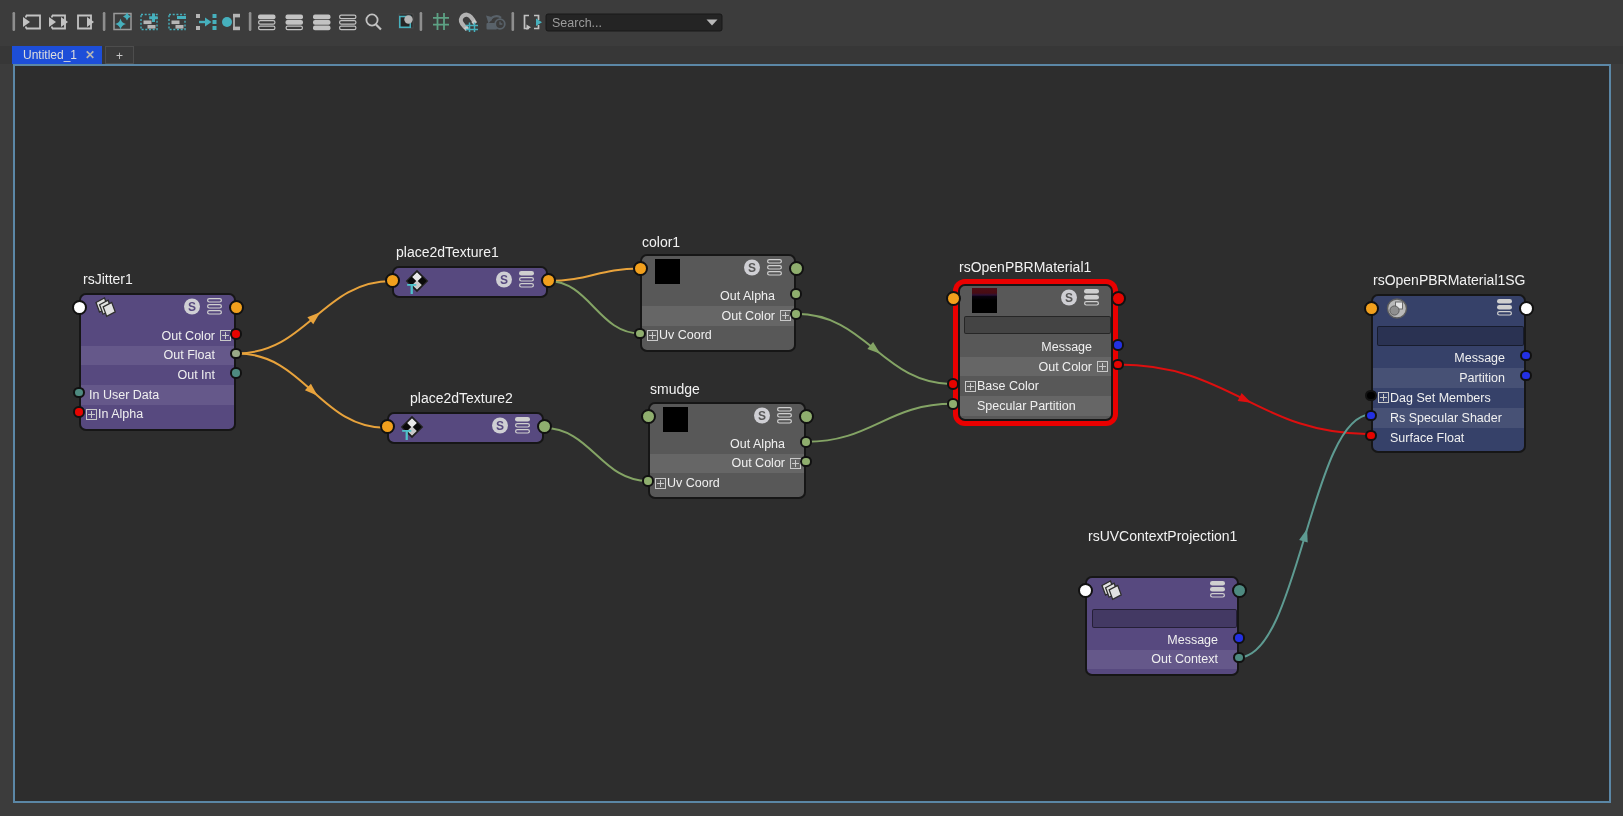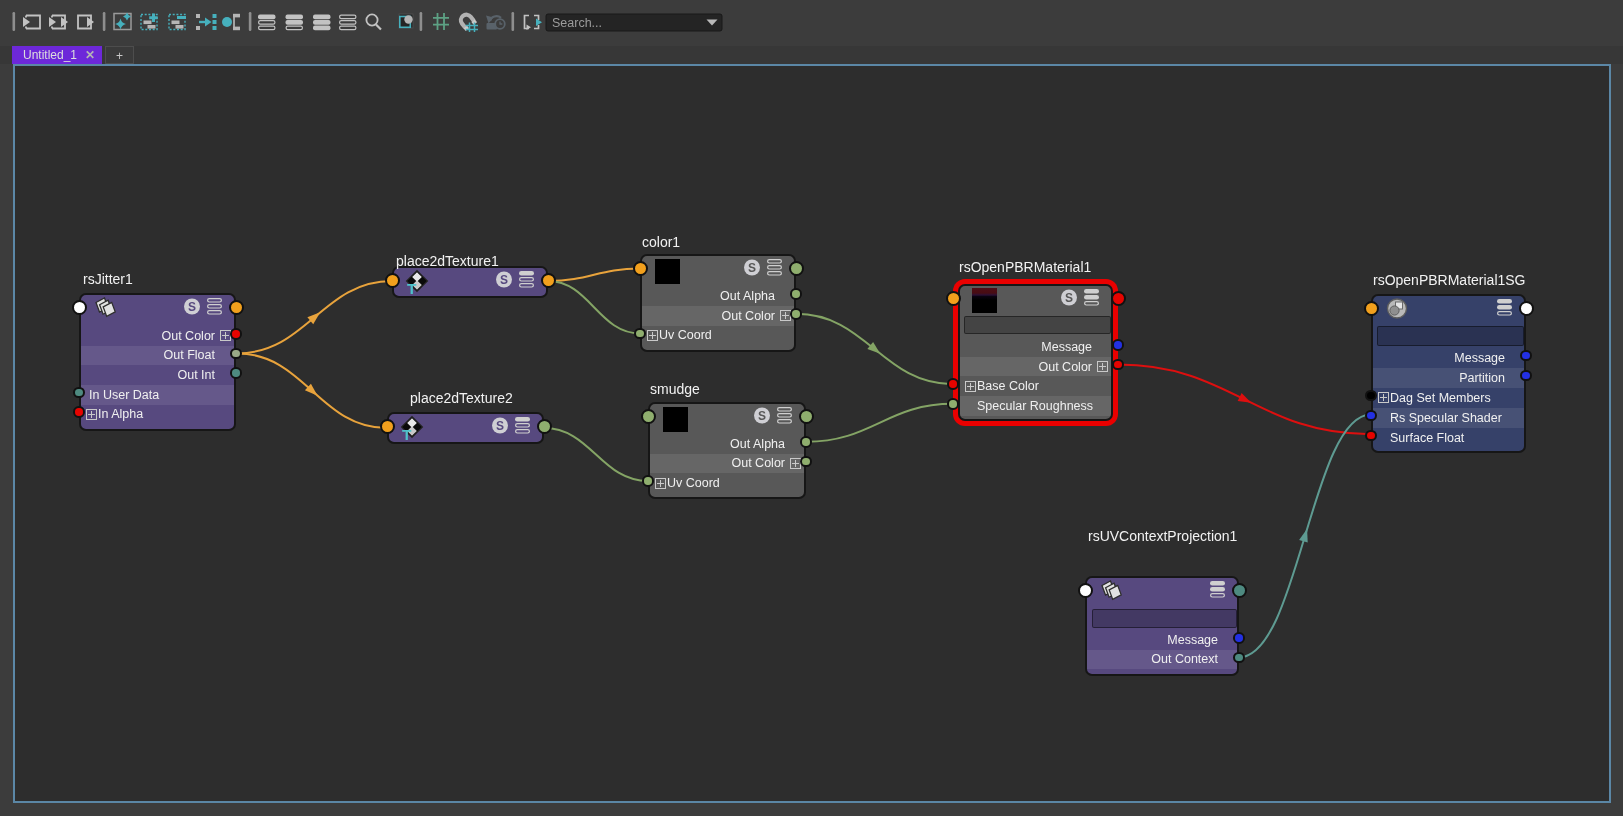--- a/index.html
+++ b/index.html
@@ -8,21 +8,21 @@
 .stripe{position:absolute;left:0;right:0;background:rgba(255,255,255,0.085)}
 .field{position:absolute;background:rgba(0,0,0,0.22);border:1px solid rgba(0,0,0,0.45);border-radius:2px}
 .lbl{position:absolute;font-size:12.5px;line-height:18px;color:#f0f0f0;white-space:nowrap}
 .lbl.out{text-align:right}
 .exp{position:absolute;width:11px;height:11px;border:1px solid #c9c9c9;
  background:linear-gradient(#c9c9c9,#c9c9c9) center/1px 7px no-repeat,linear-gradient(#c9c9c9,#c9c9c9) center/7px 1px no-repeat}
 .port{position:absolute;border:2px solid #111;border-radius:50%}
 .ntitle{position:absolute;font-size:14px;line-height:18px;color:#f2f2f2;white-space:nowrap}
 #toolbar{position:absolute;left:0;top:0;width:1623px;height:46px;background:#3c3c3c}
 #tabrow{position:absolute;left:0;top:46px;width:1623px;height:18px;background:#373737}
-.tab{position:absolute;top:0;height:18px;background:#6d28d9;color:#dedede;font-size:12px;line-height:18px}
+.tab{position:absolute;top:0;height:18px;background:#1d4ed8;color:#dedede;font-size:12px;line-height:18px}
 </style></head><body>
 <div id="toolbar">
 <svg width="760" height="46" style="position:absolute;left:0;top:0">
 <rect x="12.5" y="12" width="2.6" height="19" rx="1.2" fill="#8e8e8e"></rect>
 <rect x="102.8" y="12" width="2.6" height="19" rx="1.2" fill="#8e8e8e"></rect>
 <rect x="248.8" y="12" width="2.6" height="19" rx="1.2" fill="#8e8e8e"></rect>
 <rect x="419.6" y="12" width="2.6" height="19" rx="1.2" fill="#8e8e8e"></rect>
 <rect x="511.50000000000006" y="12" width="2.6" height="19" rx="1.2" fill="#8e8e8e"></rect>
 <path d="M26,15.5 H40 V28.5 H26 M26,15.5 V17.5 M26,28.5 V26.5" stroke="#c2c2c2" stroke-width="1.8" fill="none"></path>
 <polygon points="23,17 30,22 23,27" fill="#c2c2c2"></polygon>
@@ -147,21 +147,21 @@
 <div class="node" style="left:958px;top:284px;width:155px;height:137px;background:#585858;box-shadow:0 0 0 5px #ea0000;">
 <div class="stripe" style="top:70.8px;height:19.6px"></div>
 <div class="stripe" style="top:110.0px;height:19.6px"></div>
 <div class="field" style="left:4px;top:29.5px;width:147px;height:18px"></div>
 <div class="abs" style="left:12px;top:2px;width:25px;height:25px;background:linear-gradient(#4e0d16 0%,#480c13 20%,#2b1036 28%,#0a0310 34%,#000 48%)"></div>
 <div class="lbl out" style="right:19px;top:52.0px">Message</div>
 <div class="exp" style="left:137px;top:75.1px"></div>
 <div class="lbl out" style="right:19px;top:71.6px">Out Color</div>
 <div class="exp" style="left:5px;top:94.7px"></div>
 <div class="lbl" style="left:17px;top:91.2px">Base Color</div>
-<div class="lbl" style="left:17px;top:110.8px">Specular Roughness</div>
+<div class="lbl" style="left:17px;top:110.8px">Specular Partition</div>
 </div>
 <div class="node" style="left:1371px;top:294px;width:155px;height:159px;background:#364169;">
 <div class="stripe" style="top:71.6px;height:20.0px"></div>
 <div class="stripe" style="top:111.6px;height:20.0px"></div>
 <div class="field" style="left:4px;top:30.0px;width:147px;height:19.6px"></div>
 <div class="lbl out" style="right:19px;top:52.6px">Message</div>
 <div class="lbl out" style="right:19px;top:72.6px">Partition</div>
 <div class="exp" style="left:5px;top:96.1px"></div>
 <div class="lbl" style="left:17px;top:92.6px">Dag Set Members</div>
 <div class="lbl" style="left:17px;top:112.6px">Rs Specular Shader</div>
@@ -260,18 +260,18 @@
 <div class="port" style="left:1520.2px;top:349.9px;width:11.5px;height:11.5px;background:#2330e3"></div>
 <div class="port" style="left:1520.2px;top:369.9px;width:11.5px;height:11.5px;background:#2330e3"></div>
 <div class="port" style="left:1365.2px;top:389.9px;width:11.5px;height:11.5px;background:#000000"></div>
 <div class="port" style="left:1365.2px;top:409.9px;width:11.5px;height:11.5px;background:#2330e3"></div>
 <div class="port" style="left:1365.2px;top:429.9px;width:11.5px;height:11.5px;background:#e60400"></div>
 <div class="port" style="left:1077.5px;top:583.0px;width:15px;height:15px;background:#ffffff"></div>
 <div class="port" style="left:1231.5px;top:583.0px;width:15px;height:15px;background:#4e8a80"></div>
 <div class="port" style="left:1233.2px;top:632.0px;width:11.5px;height:11.5px;background:#2330e3"></div>
 <div class="port" style="left:1233.2px;top:651.6px;width:11.5px;height:11.5px;background:#4e8a80"></div>
 <div class="ntitle" style="left:83px;top:270px">rsJitter1</div>
-<div class="ntitle" style="left:396px;top:252px">place2dTexture1</div>
+<div class="ntitle" style="left:396px;top:243px">place2dTexture1</div>
 <div class="ntitle" style="left:410px;top:389px">place2dTexture2</div>
 <div class="ntitle" style="left:642px;top:233px">color1</div>
 <div class="ntitle" style="left:650px;top:380px">smudge</div>
 <div class="ntitle" style="left:959px;top:258px">rsOpenPBRMaterial1</div>
 <div class="ntitle" style="left:1373px;top:271px">rsOpenPBRMaterial1SG</div>
 <div class="ntitle" style="left:1088px;top:527px">rsUVContextProjection1</div>
 </body></html>

